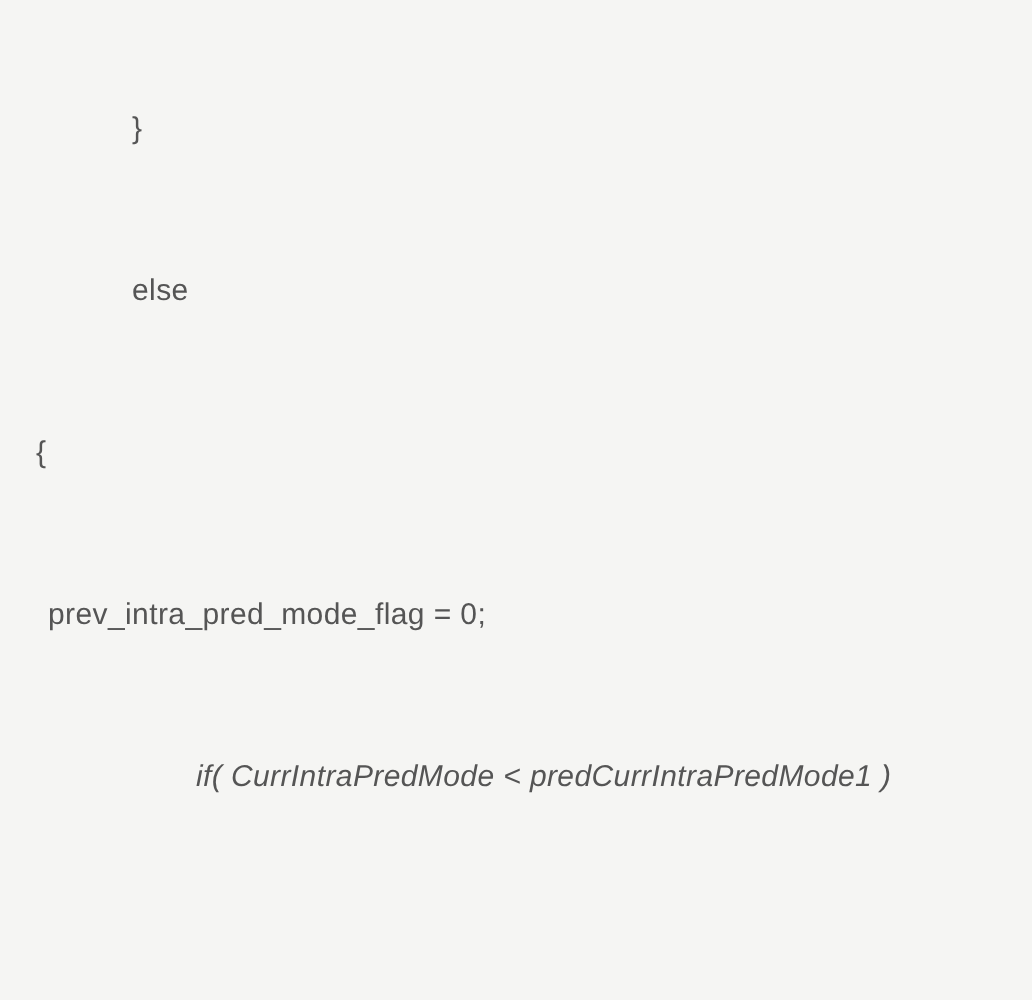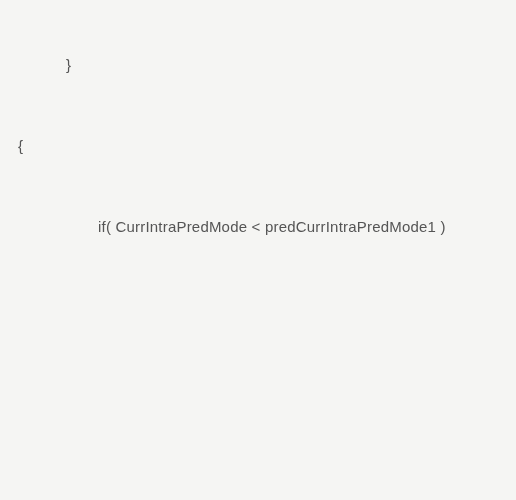--- a/index.html
+++ b/index.html
@@ -20,31 +20,33 @@
     }
     .code-block {
       white-space: pre;
     }
     .line {
       display: block;
       margin-bottom: 18px;
       letter-spacing: 0.2px;
     }
     .i1 { padding-left: 48px; }
-    .i2 { padding-left: 80px; }
+    .i2 { padding-left: 80px; font-style: italic; }
     .i3 { padding-left: 104px; }
     .i0 { padding-left: 6px; }
     .b0 { padding-left: 0px; }
   </style>
 </head>
 <body>
 
 <div class="code-block">
   <span class="line i1">}</span>
+  <span class="line i1">else</span>
   <span class="line b0">{</span>
+  <span class="line i0">prev_intra_pred_mode_flag = 0;</span>
   <span class="line i2">if( CurrIntraPredMode &lt; predCurrIntraPredMode1 )</span>
   
   
   
   
   
   
 </div>
 
 </body></html>

